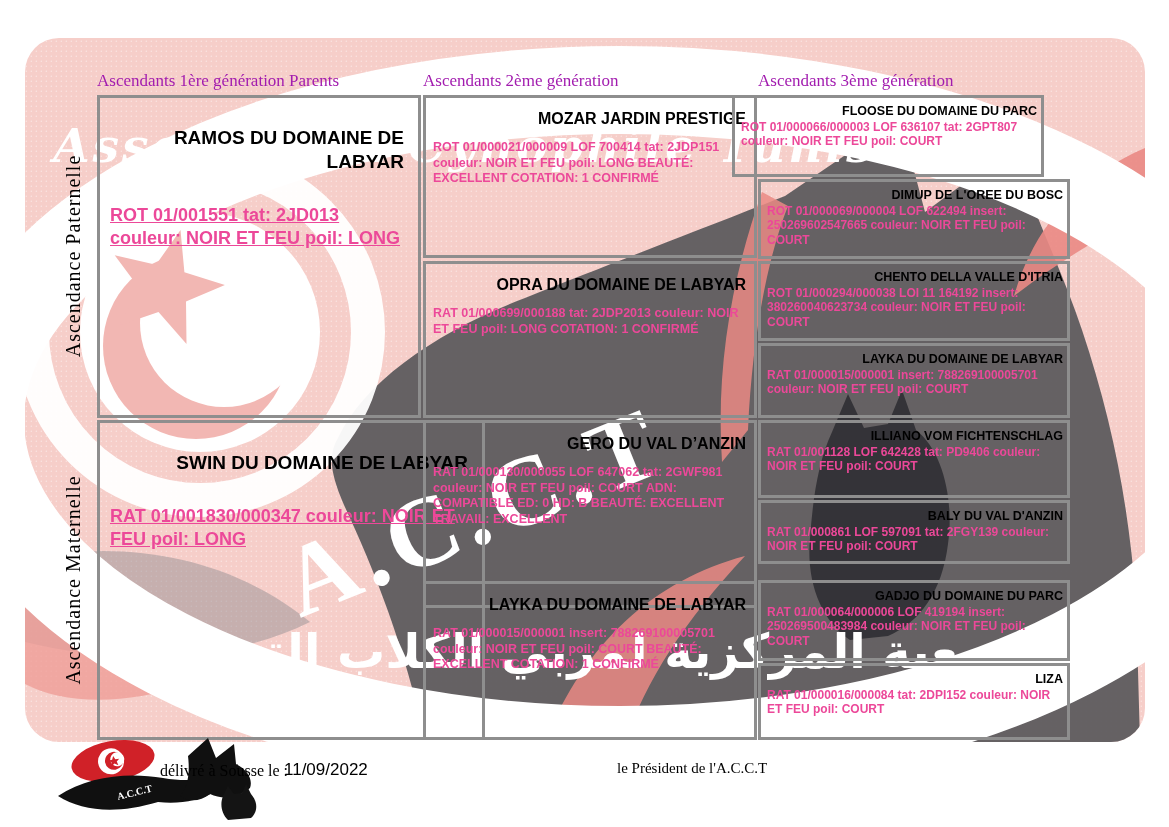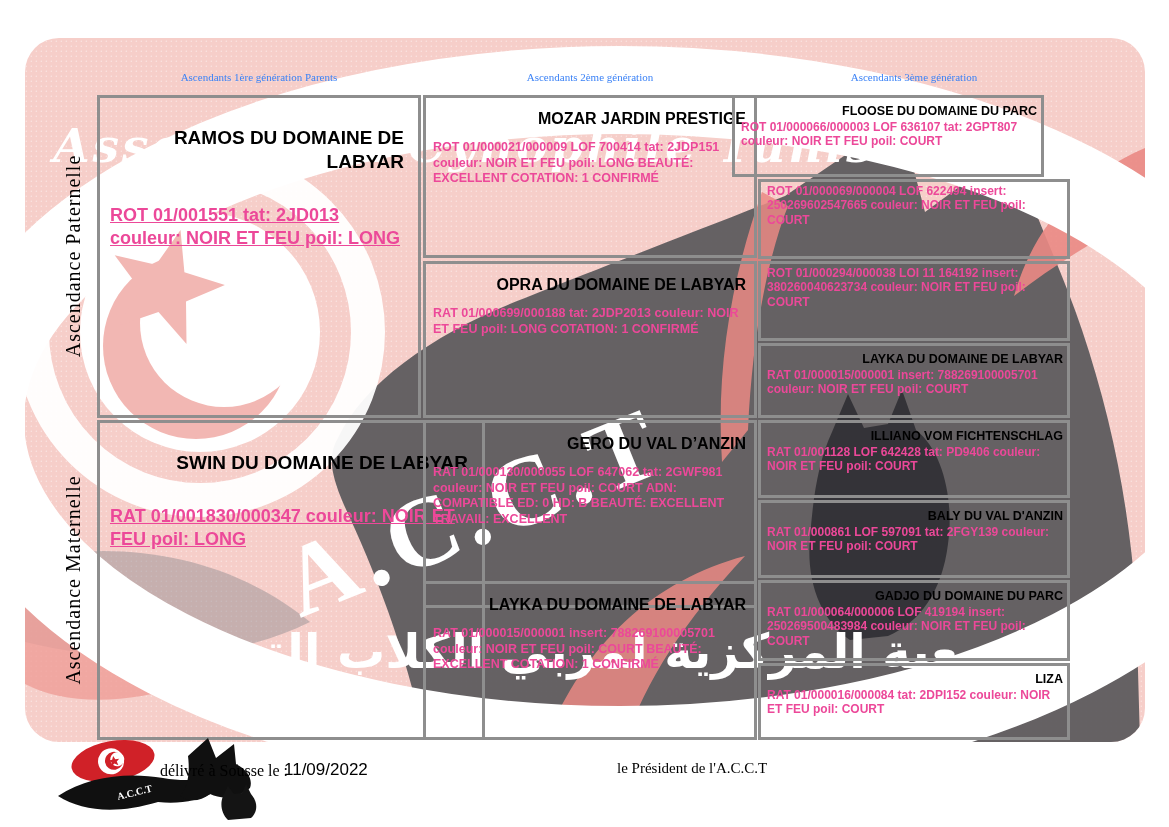--- a/index.html
+++ b/index.html
@@ -2,21 +2,21 @@
 <html><head>
 <meta charset="utf-8">
 <style>
   html,body{margin:0;padding:0;background:#fff;}
   .page{position:relative;width:1169px;height:827px;background:#fff;overflow:hidden;
         font-family:"Liberation Sans",sans-serif;}
   svg.watermark{position:absolute;left:0;top:0;}
   svg.logo{position:absolute;left:38px;top:736px;}
 
   .col-header{position:absolute;top:71px;font-family:"Liberation Serif",serif;
-              font-size:11px;color:#3b82f6;text-align:center;white-space:nowrap;}
+              font-size:17px;color:#a21caf;text-align:left;white-space:nowrap;}
   .h1{left:97px;width:324px;}
   .h2{left:423px;width:334px;}
   .h3{left:758px;width:312px;}
 
   .side-label{position:absolute;left:73px;font-family:"Liberation Serif",serif;
               font-size:20px;letter-spacing:1px;color:#000;white-space:nowrap;
               transform:translate(-50%,-50%) rotate(-90deg);}
 
   .cell{position:absolute;border:3px solid #8e8e8e;box-sizing:border-box;background:transparent;}
   .cell .name{font-weight:bold;text-align:right;color:#000;}
@@ -119,34 +119,36 @@
   <div class="cell g2" style="left:423px;top:581px;width:334px;height:159px;">
     <div class="name">LAYKA DU DOMAINE DE LABYAR</div>
     <div class="details">RAT 01/000015/000001 insert: 788269100005701 couleur: NOIR ET FEU poil: COURT BEAUTÉ: EXCELLENT COTATION: 1 CONFIRMÉ</div>
   </div>
 
   <div class="cell g3" style="left:732px;top:95px;width:312px;height:82px;">
     <div class="name">FLOOSE DU DOMAINE DU PARC</div>
     <div class="details">ROT 01/000066/000003 LOF 636107 tat: 2GPT807 couleur: NOIR ET FEU poil: COURT</div>
   </div>
   <div class="cell g3" style="left:758px;top:179px;width:312px;height:80px;">
+    <div class="name">DIMUP DE L'OREE DU BOSC</div>
     <div class="details">ROT 01/000069/000004 LOF 622494 insert: 250269602547665 couleur: NOIR ET FEU poil: COURT</div>
   </div>
   <div class="cell g3" style="left:758px;top:261px;width:312px;height:80px;">
+    <div class="name">CHENTO DELLA VALLE D'ITRIA</div>
     <div class="details">ROT 01/000294/000038 LOI 11 164192 insert: 380260040623734 couleur: NOIR ET FEU poil: COURT</div>
   </div>
   <div class="cell g3" style="left:758px;top:343px;width:312px;height:75px;">
     <div class="name">LAYKA DU DOMAINE DE LABYAR</div>
     <div class="details">RAT 01/000015/000001 insert: 788269100005701 couleur: NOIR ET FEU poil: COURT</div>
   </div>
   <div class="cell g3" style="left:758px;top:420px;width:312px;height:78px;">
     <div class="name">ILLIANO VOM FICHTENSCHLAG</div>
     <div class="details">RAT 01/001128 LOF 642428 tat: PD9406 couleur: NOIR ET FEU poil: COURT</div>
   </div>
-  <div class="cell g3" style="left:758px;top:500px;width:312px;height:78px;">
+  <div class="cell g3" style="left:758px;top:500px;width:312px;height:64px;">
     <div class="name">BALY DU VAL D'ANZIN</div>
     <div class="details">RAT 01/000861 LOF 597091 tat: 2FGY139 couleur: NOIR ET FEU poil: COURT</div>
   </div>
   <div class="cell g3" style="left:758px;top:580px;width:312px;height:81px;">
     <div class="name">GADJO DU DOMAINE DU PARC</div>
     <div class="details">RAT 01/000064/000006 LOF 419194 insert: 250269500483984 couleur: NOIR ET FEU poil: COURT</div>
   </div>
   <div class="cell g3" style="left:758px;top:663px;width:312px;height:77px;">
     <div class="name">LIZA</div>
     <div class="details">RAT 01/000016/000084 tat: 2DPI152 couleur: NOIR ET FEU poil: COURT</div>

